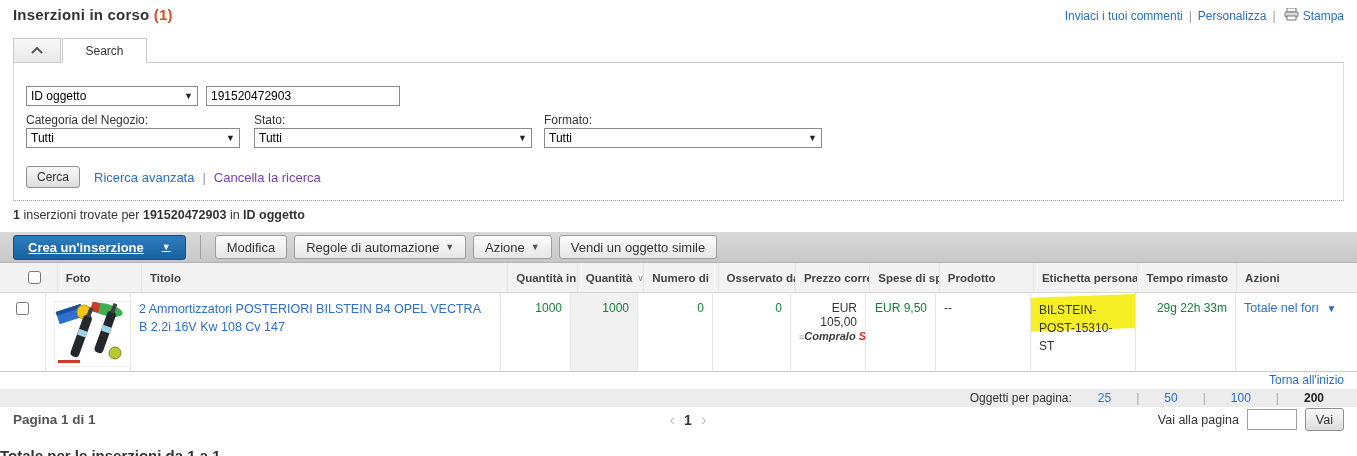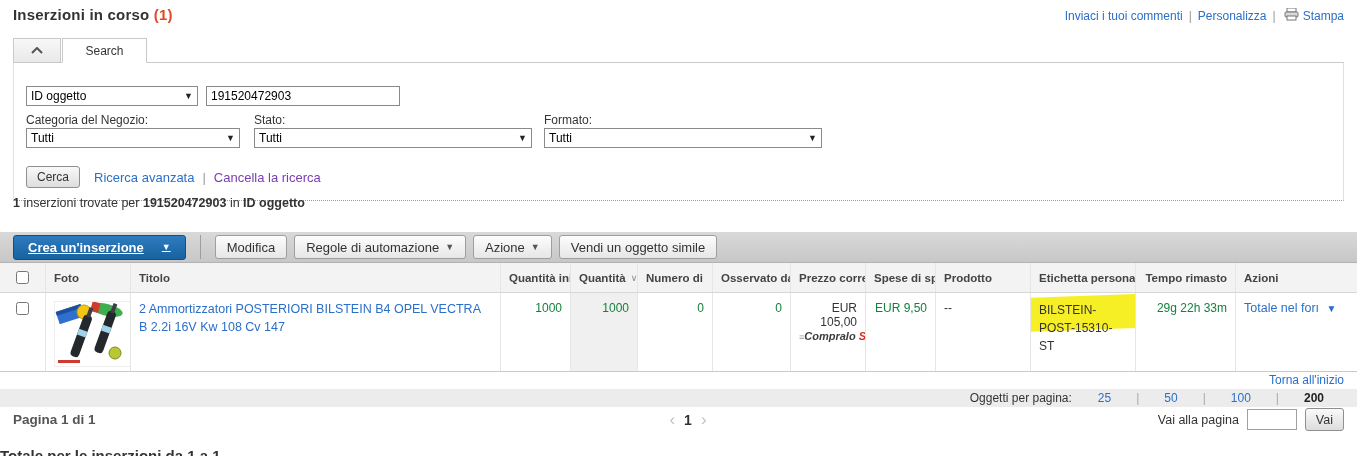--- a/index.html
+++ b/index.html
@@ -36,40 +36,40 @@
   .sel .arrow { font-size:9px; color:#222; margin-left:6px; }
   .txt { font-family:"Liberation Sans", sans-serif; }
   .frm-label { position:absolute; font-size:12px; color:#333; }
   .btn-gray { display:inline-flex; align-items:center; justify-content:center; height:22px; padding:0 10px;
     background:linear-gradient(#f9f9f9,#ddd); border:1px solid #8f8f8f; border-radius:3px;
     font-size:12px; color:#333; cursor:pointer; }
   .search-actions { position:absolute; left:12px; top:103px; display:flex; align-items:center; font-size:13px; }
   .search-actions .divider { padding:0 8px; }
 
   
-  .results-line { position:absolute; top:196px; left:13px; font-size:12.5px; color:#333; }
+  .results-line { position:absolute; top:208px; left:13px; font-size:12.5px; color:#333; }
   .results-line b { font-weight:bold; }
 
   
   .toolbar { position:absolute; top:232px; left:0; width:1357px; height:31px;
     background:linear-gradient(#d9d9d9,#c7c7c7); border-bottom:1px solid #b3b3b3;
     display:flex; align-items:center; padding-left:13px; }
   .btn-create { height:25px; padding:0 14px; background:linear-gradient(#2e7bbf,#17629f);
     border:1px solid #11517f; border-radius:3px; color:#fff; font-size:13px; font-weight:bold;
     display:flex; align-items:center; cursor:pointer;text-decoration:underline; }
   .btn-create .chev { font-size:9px; margin-left:18px; }
   .tb-sep { width:1px; height:24px; background:#9e9e9e; margin:0 14px; }
   .btn-tool { height:24px; padding:0 11px; margin-right:7px; background:linear-gradient(#fdfdfd,#e6e6e6);
     border:1px solid #9e9e9e; border-radius:3px; font-size:13px; color:#333;
     display:flex; align-items:center; cursor:pointer; }
   .btn-tool .chev { font-size:9px; color:#555; margin-left:6px; }
 
   
   .grid-row { position:absolute; left:0; width:1357px; display:flex; }
-  .thead { top:263px; height:30px; background:#f3f3f3; border-bottom:1px solid #d7d7d7; }
+  .thead { top:263px; height:30px; background:#f3f3f3; border-bottom:1px solid #d7d7d7;padding-left:12px; }
   .tbody { top:293px; height:79px; background:#fff; border-bottom:1px solid #c9c9c9; }
   .cell { height:100%; overflow:hidden; border-left:1px solid #e6e6e6; padding:0 8px; font-size:12px; }
   .cell:first-child { border-left:none; }
   .thead .cell { display:flex; align-items:center; font-weight:bold; color:#444; font-size:11.5px; white-space:nowrap; }
   .tbody .cell { padding-top:8px; }
   .c1 { width:45px; } .c2 { width:85px; } .c3 { width:370px; } .c4 { width:70px; }
   .c5 { width:67px; } .c6 { width:75px; } .c7 { width:78px; } .c8 { width:75px; }
   .c9 { width:70px; } .c10 { width:95px; } .c11 { width:105px; } .c12 { width:100px; } .c13 { width:122px; }
   .num { text-align:right; color:#15803d; }
   .qty-shade { background:#f0f0f0; }

